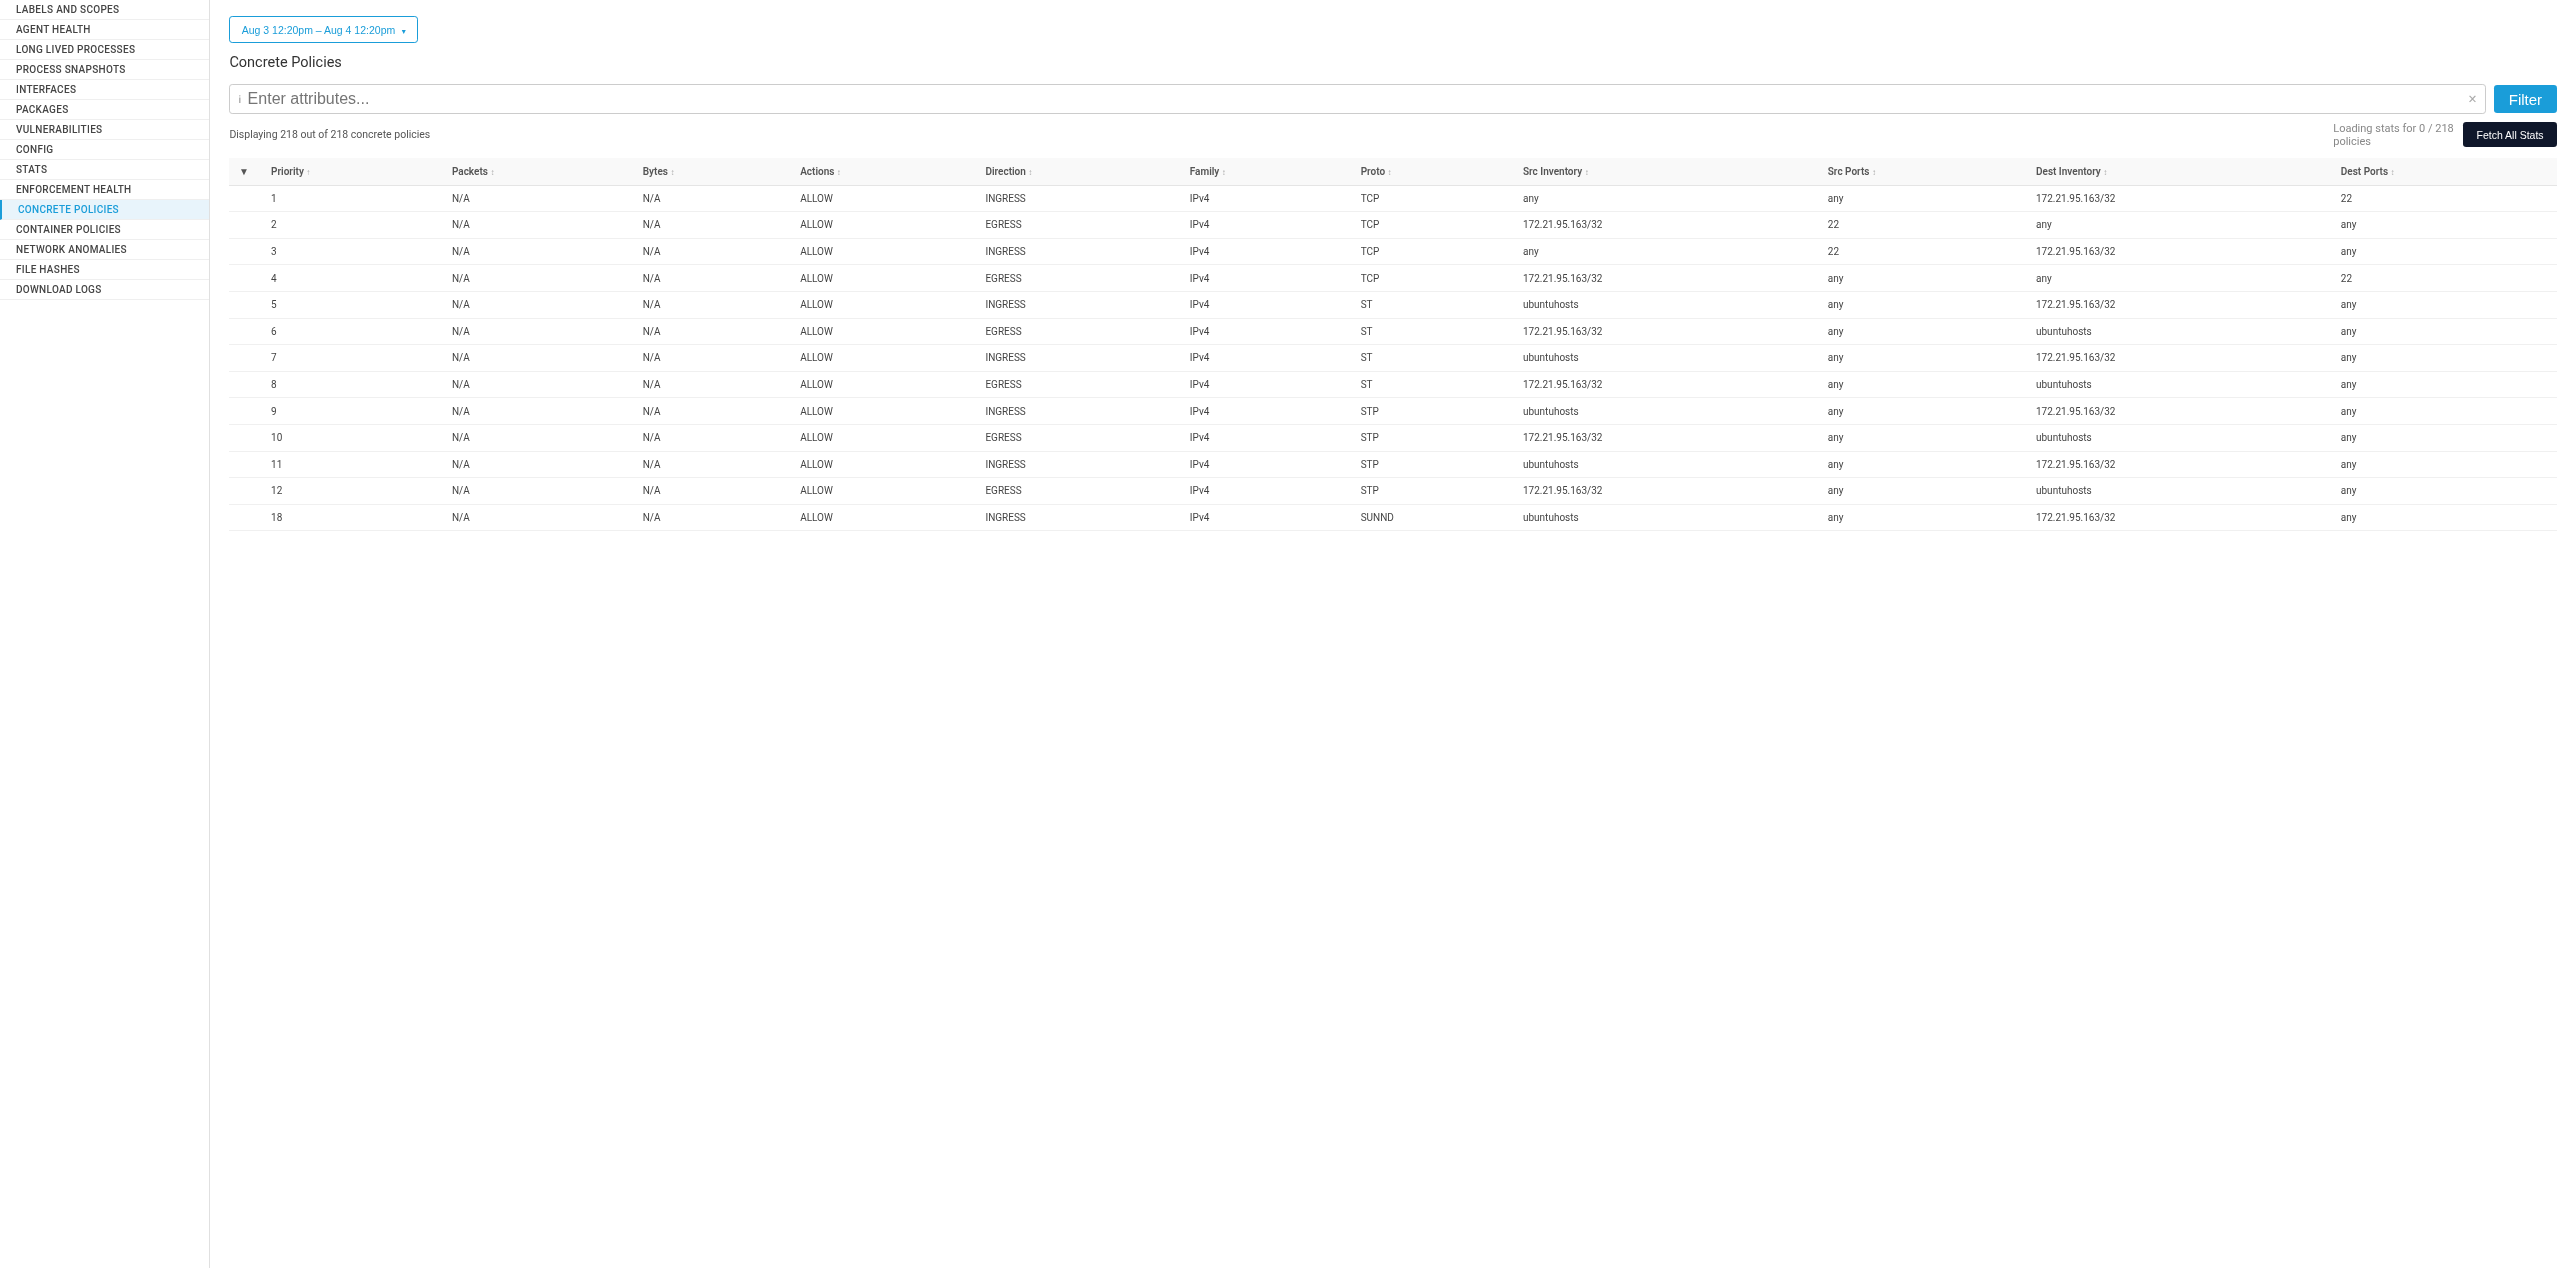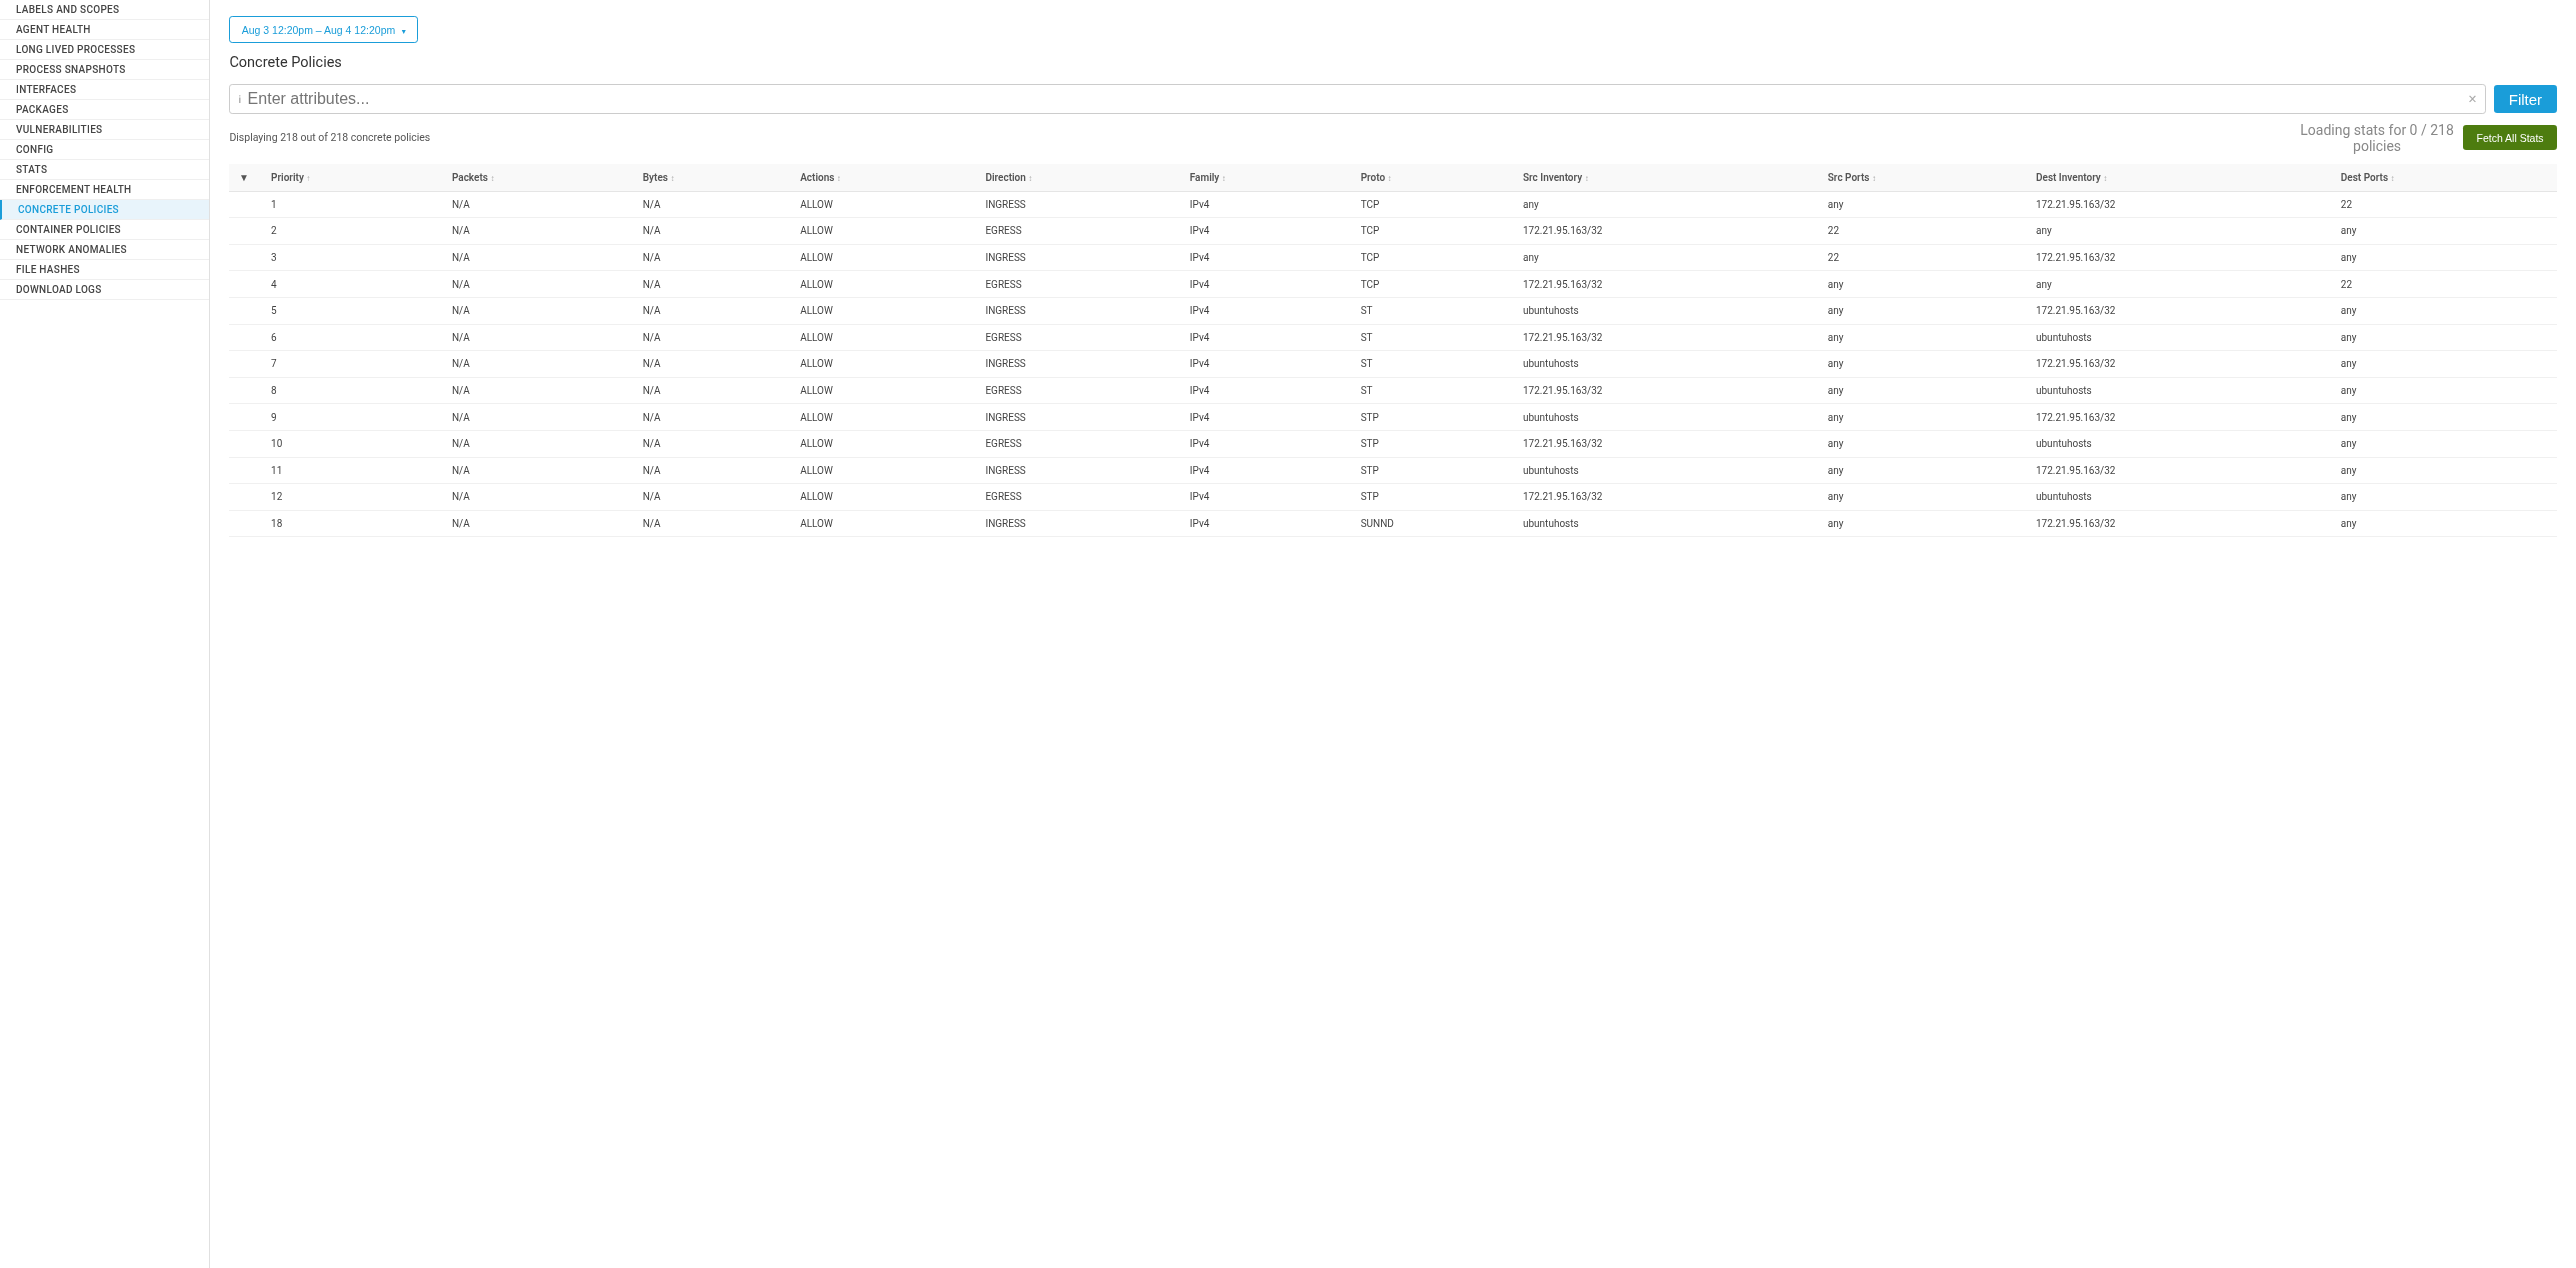--- a/index.html
+++ b/index.html
@@ -102,23 +102,23 @@
     
     .stats-row {
       display: flex;
       align-items: center;
       justify-content: space-between;
       margin-bottom: 9.7px;
       gap: 32px;
     }
     .stats-text { color: #555; font-size: 10.5px; }
     .stats-right { display: flex; align-items: center; gap: 9.7px; }
-    .loading-text { color: #888; font-size: 14px; text-align: center; }
+    .loading-text { color: #888; font-size: 11px; text-align: left; }
     .fetch-btn {
-      background: #4d7c0f;
+      background: #0f172a;
       color: #fff;
       border: none;
       border-radius: 3.2px;
       padding: 6.5px 13px;
       cursor: pointer;
       font-size: 10.5px;
       white-space: nowrap;
     }
 
     

